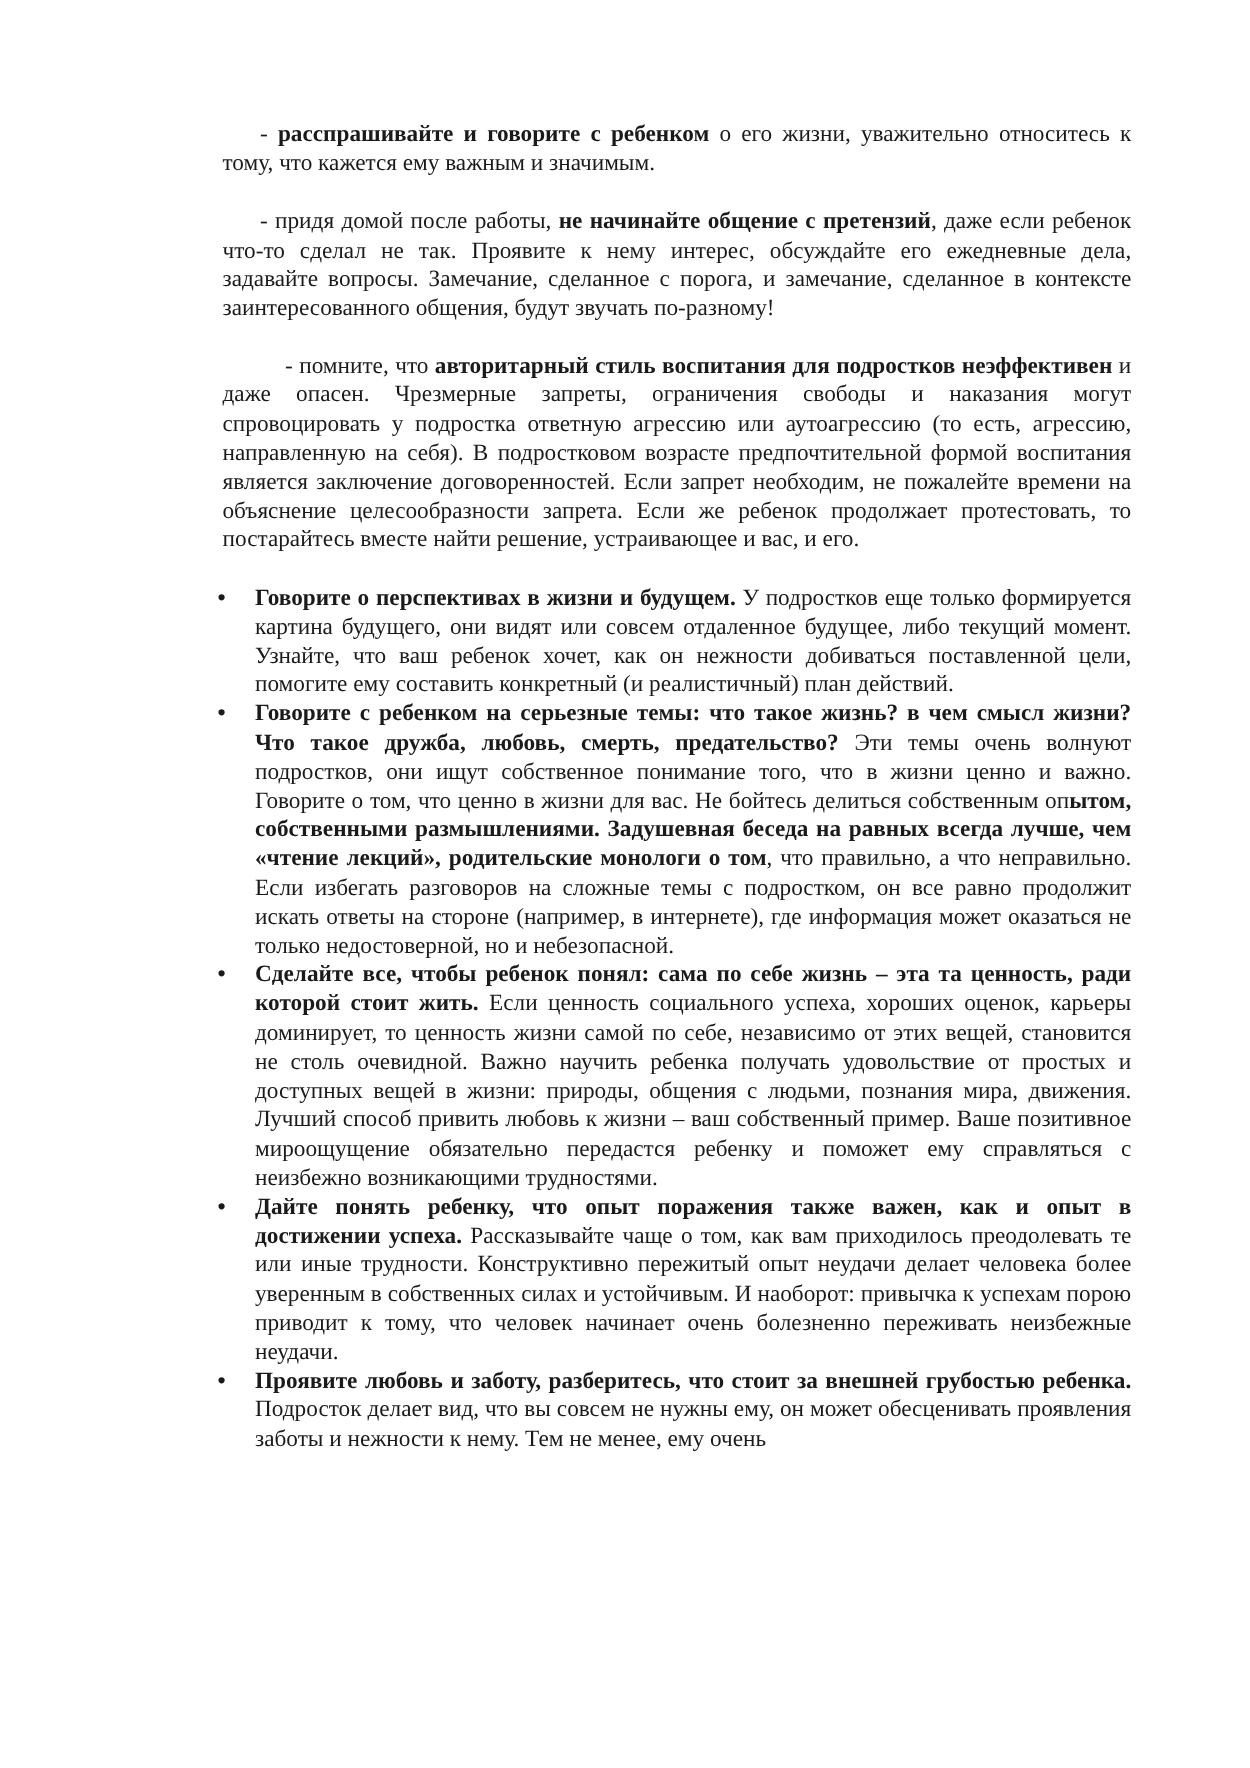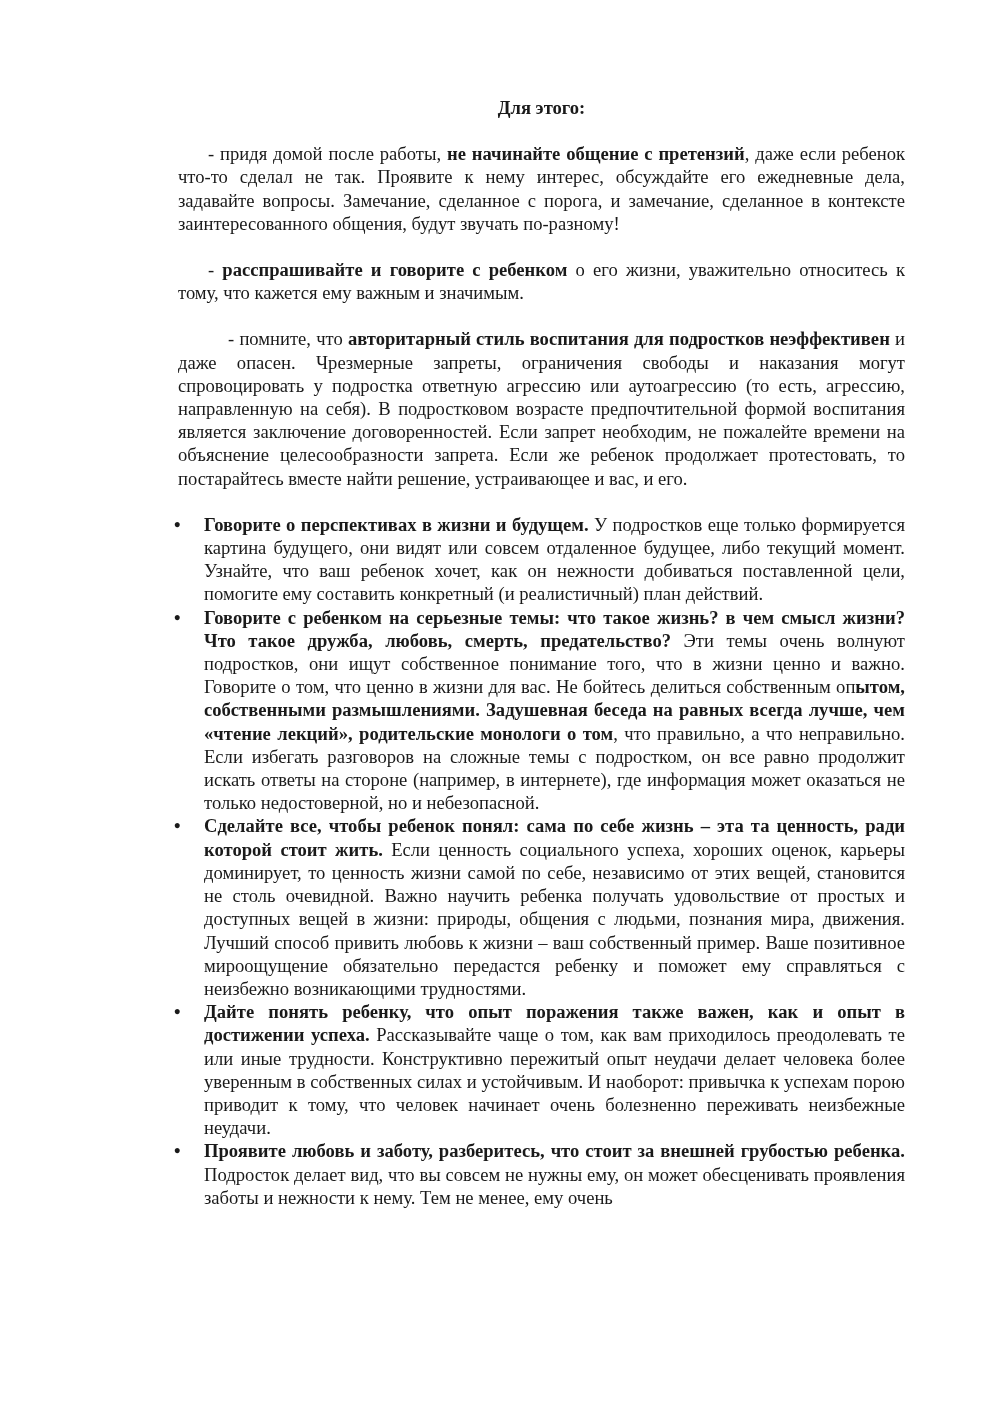--- a/index.html
+++ b/index.html
@@ -16,25 +16,24 @@
   ul.bullets { list-style: none; margin: 0; padding: 0; }
   ul.bullets li { position: relative; padding-left: 26px; text-align: justify; margin: 0; }
   ul.bullets li .bullet {
     position: absolute; left: -4px; top: 0; font-weight: bold;
   }
 </style>
 </head>
 <body>
 
 <div class="page">
-  <p class="title">Для этого:</p>
+
+  <p class="para p1"><span>- </span><b>расспрашивайте и говорите с ребенком</b><span> о его жизни, уважительно относитесь к тому, что кажется ему важным и значимым.</span></p>
 
   <p class="para p2"><span>- придя домой после работы, </span><b>не начинайте общение с претензий</b><span>, даже если ребенок что-то сделал не так. Проявите к нему интерес, обсуждайте его ежедневные дела, задавайте вопросы. Замечание, сделанное с порога, и замечание, сделанное в контексте заинтересованного общения, будут звучать по-разному!</span></p>
-
-  <p class="para p1"><span>- </span><b>расспрашивайте и говорите с ребенком</b><span> о его жизни, уважительно относитесь к тому, что кажется ему важным и значимым.</span></p>
 
   <p class="para p3"><span>- помните, что </span><b>авторитарный стиль воспитания для подростков неэффективен</b><span> и даже опасен. Чрезмерные запреты, ограничения свободы и наказания могут спровоцировать у подростка ответную агрессию или аутоагрессию (то есть, агрессию, направленную на себя). В подростковом возрасте предпочтительной формой воспитания является заключение договоренностей. Если запрет необходим, не пожалейте времени на объяснение целесообразности запрета. Если же ребенок продолжает протестовать, то постарайтесь вместе найти решение, устраивающее и вас, и его.</span></p>
 
   <ul class="bullets">
     <li><span class="bullet">•</span><b>Говорите о перспективах в жизни и будущем.</b><span> У подростков еще только формируется картина будущего, они видят или совсем отдаленное будущее, либо текущий момент. Узнайте, что ваш ребенок хочет, как он нежности добиваться поставленной цели, помогите ему составить конкретный (и реалистичный) план действий.</span></li>
 
     <li><span class="bullet">•</span><b>Говорите с ребенком на серьезные темы: что такое жизнь? в чем смысл жизни? Что такое дружба, любовь, смерть, предательство?</b><span> Эти темы очень волнуют подростков, они ищут собственное понимание того, что в жизни ценно и важно. Говорите о том, что ценно в жизни для вас. Не бойтесь делиться собственным оп</span><b>ытом, собственными размышлениями. Задушевная беседа на равных всегда лучше, чем «чтение лекций», родительские монологи о том</b><span>, что правильно, а что неправильно. Если избегать разговоров на сложные темы с подростком, он все равно продолжит искать ответы на стороне (например, в интернете), где информация может оказаться не только недостоверной, но и небезопасной.</span></li>
 
     <li><span class="bullet">•</span><b>Сделайте все, чтобы ребенок понял: сама по себе жизнь – эта та ценность, ради которой стоит жить.</b><span> Если ценность социального успеха, хороших оценок, карьеры доминирует, то ценность жизни самой по себе, независимо от этих вещей, становится не столь очевидной. Важно научить ребенка получать удовольствие от простых и доступных вещей в жизни: природы, общения с людьми, познания мира, движения. Лучший способ привить любовь к жизни  – ваш собственный пример. Ваше позитивное мироощущение обязательно передастся ребенку и поможет ему справляться с неизбежно возникающими трудностями.</span></li>
 

